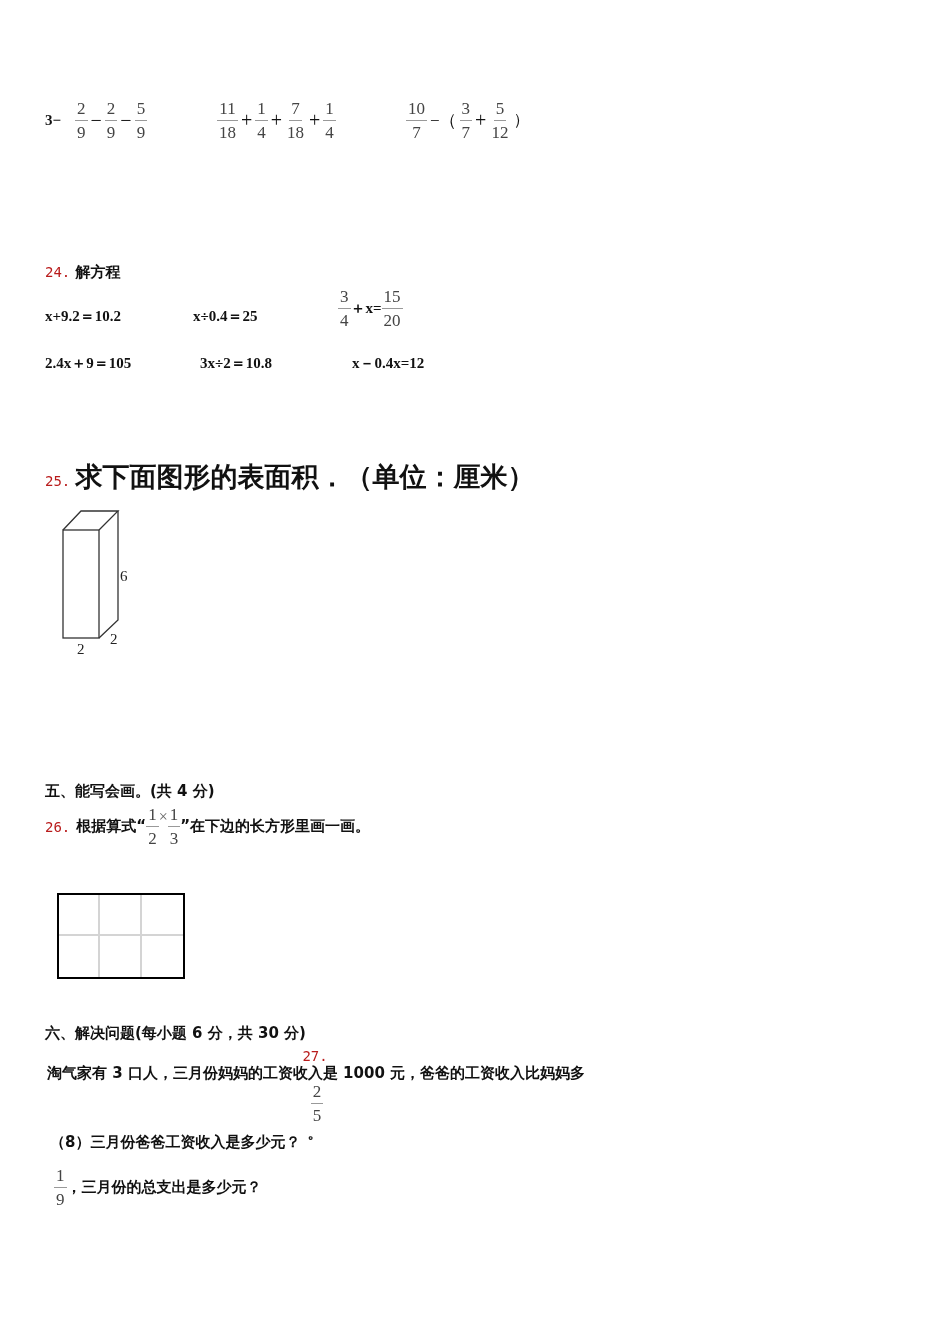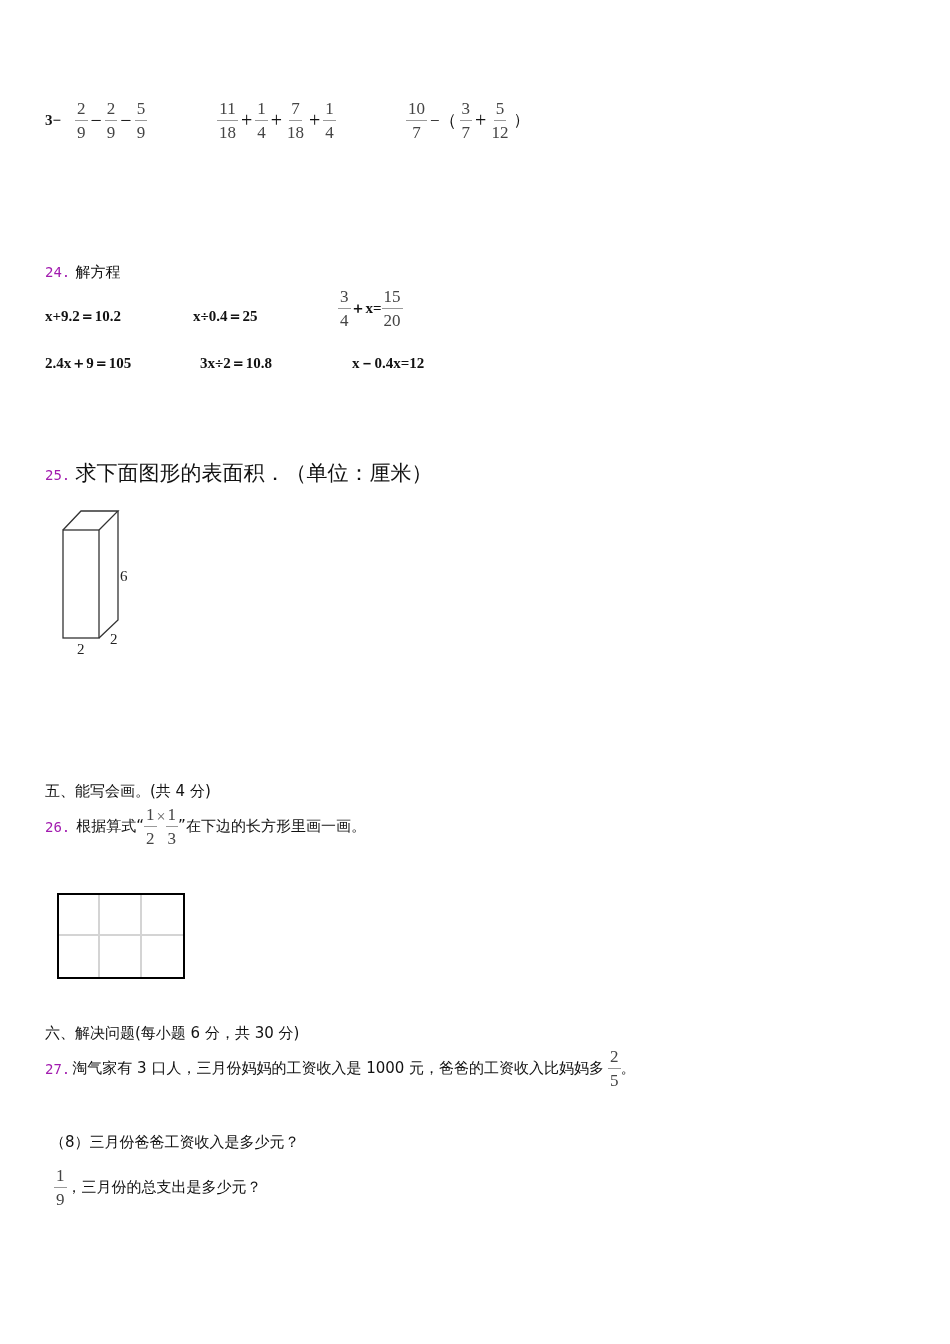--- a/index.html
+++ b/index.html
@@ -1,28 +1,28 @@
 <!DOCTYPE html>
 <html><head>
   <meta charset="utf-8">
   <style>
     html, body { margin: 0; padding: 0; background: #ffffff; }
     body { width: 950px; height: 1344px; position: relative; overflow: hidden;
            font-family: "DejaVu Serif", "Liberation Serif", serif; color: #111; }
     .abs { position: absolute; }
-    .qnum { font-family: "DejaVu Sans Mono", "Liberation Mono", monospace; font-size: 14px; color: #a21caf; }
-    .cjk { font-family: "DejaVu Sans", "Liberation Sans", sans-serif; font-weight: normal; font-size: 15px; }
+    .qnum { font-family: "DejaVu Sans Mono", "Liberation Mono", monospace; font-size: 14px; color: #b91c1c; }
+    .cjk { font-family: "DejaVu Sans", "Liberation Sans", sans-serif; font-weight: bold; font-size: 15px; }
     .eq { font-family: "Liberation Serif", "DejaVu Serif", serif; font-weight: bold; font-size: 15px; }
     .frac { display: inline-flex; flex-direction: column; align-items: center; vertical-align: middle;
             font-family: "Liberation Serif", "DejaVu Serif", serif; font-weight: normal; color: #444; font-size: 17px; line-height: 1; }
     .frac .num { padding: 0 2px 3px 2px; border-bottom: 1px solid #999; }
     .frac .den { padding: 3px 2px 0 2px; }
     .op { font-family: "Liberation Serif", "DejaVu Serif", serif; font-size: 20px; margin: 0 3px; vertical-align: middle; }
     .expr { display: flex; align-items: center; }
-    .heading25 { font-size: 21px; }
+    .heading25 { font-size: 27px; }
     .grid-box { position: absolute; left: 57px; top: 893px; width: 128px; height: 86px;
                 border: 2px solid #000; box-sizing: border-box; display: grid;
                 grid-template-columns: repeat(3, 1fr); grid-template-rows: repeat(2, 1fr); }
     .grid-box .cell { border-right: 2px solid #d4d4d4; border-bottom: 2px solid #d4d4d4; }
     .grid-box .cell.lc { border-right: none; }
     .grid-box .cell.lr { border-bottom: none; }
   </style>
 </head>
 <body>
 
@@ -142,21 +142,21 @@
   <div class="cell"></div>
   <div class="cell"></div>
   <div class="cell lc"></div>
   <div class="cell lr"></div>
   <div class="cell lr"></div>
   <div class="cell lc lr"></div>
 </div>
 
 <div class="abs cjk" style="left:45px; top:1024px;">六、解决问题(每小题 6 分，共 30 分)</div>
 
-<div class="abs expr" style="left:45px; top:1048px;">
+<div class="abs expr" style="left:45px; top:1048px;flex-direction:column;">
   <span class="qnum">27.</span>
   <span class="cjk" style="margin-left:2px">淘气家有 3 口人，三月份妈妈的工资收入是 1000 元，爸爸的工资收入比妈妈多</span>
   <span class="frac" style="margin-left:4px">
       <span class="num">2</span>
       <span class="den">5</span>
     </span>
   <span class="cjk">。</span>
 </div>
 
 <div class="abs cjk" style="left:50px; top:1133px;">（8）三月份爸爸工资收入是多少元？</div>

